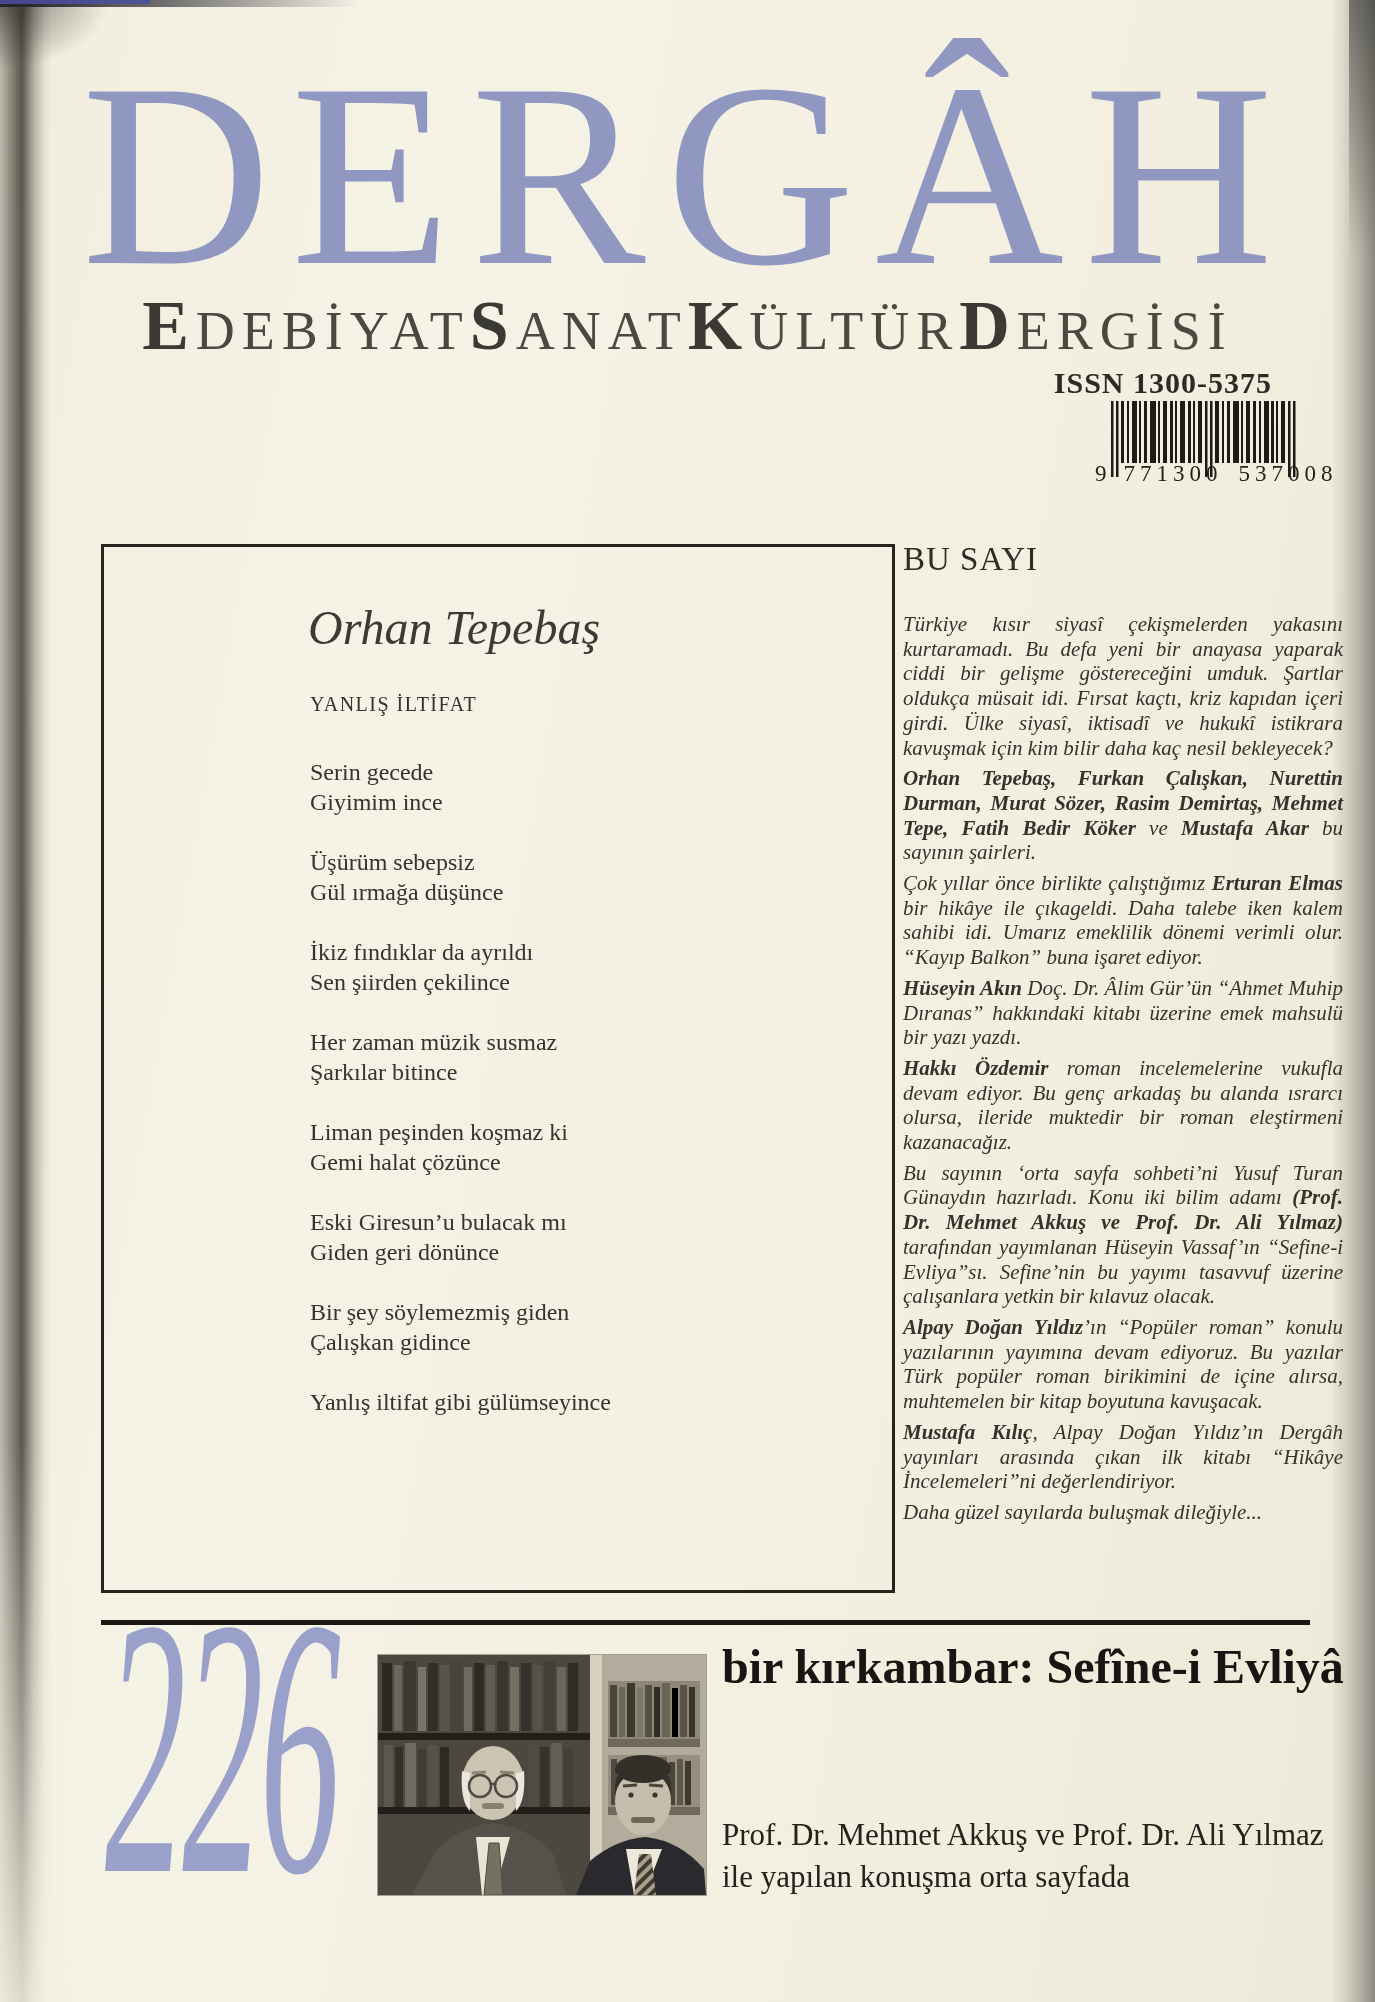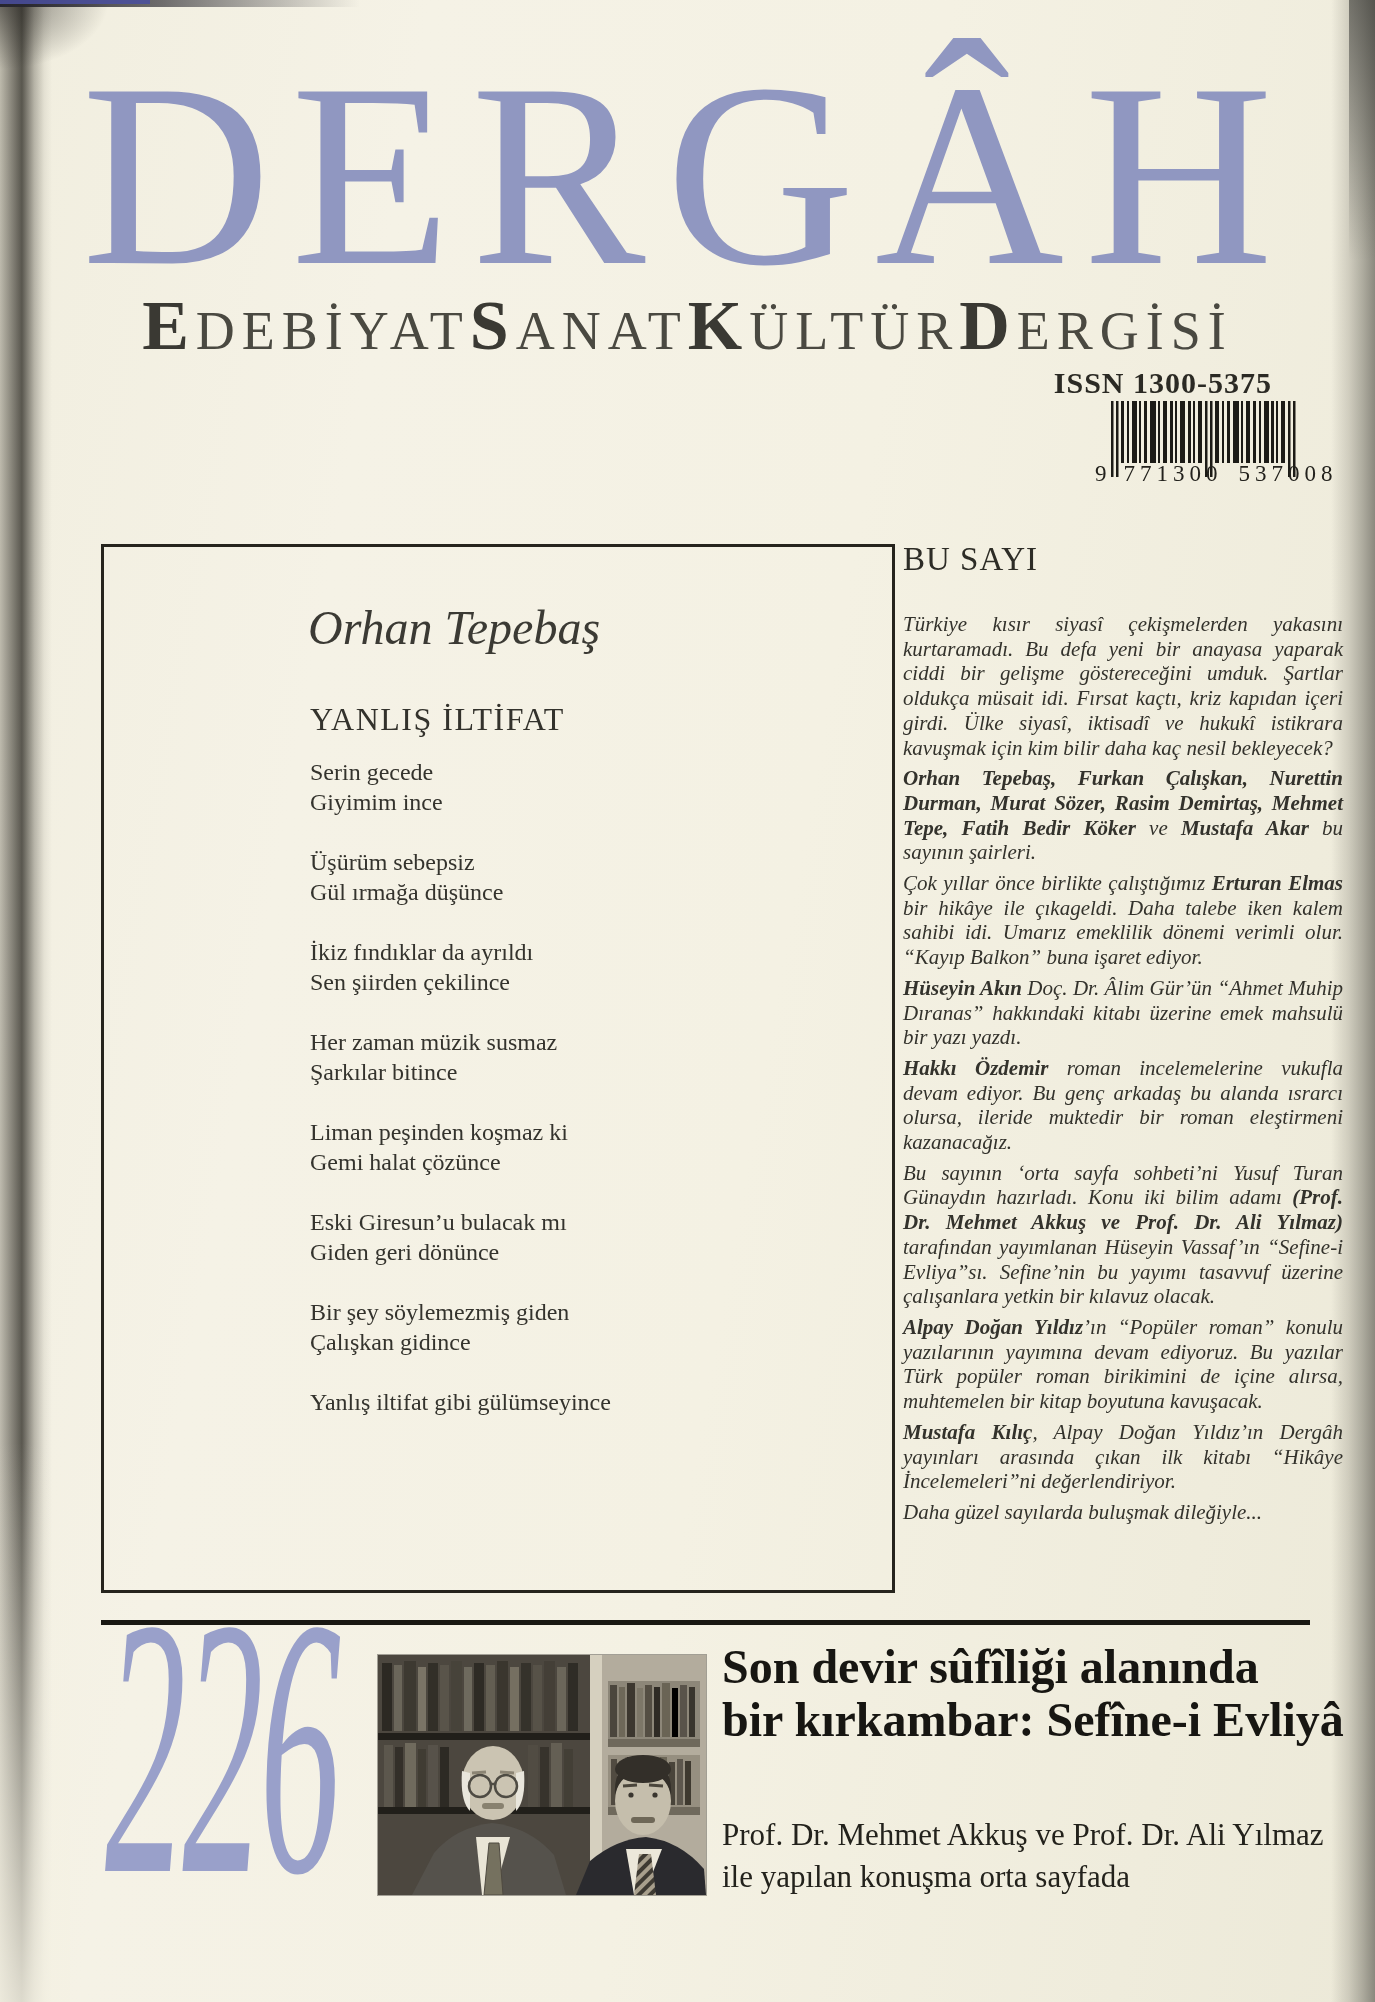--- a/index.html
+++ b/index.html
@@ -36,21 +36,21 @@
   .barcode svg{position:absolute;left:16px;top:0;}
   .bc-digits{position:absolute;left:0;top:60px;width:218px;display:flex;
     font-size:23px;color:#23221d;letter-spacing:5px;}
   .bc-g0{margin-right:12px;}
   .bc-g1{margin-right:16px;}
 
   
   .poem-box{position:absolute;left:101px;top:544px;width:794px;height:1049px;
     border:3px solid #26241d;box-sizing:border-box;}
   .poem-author{position:absolute;left:204px;top:53px;font-style:italic;font-size:48px;color:#3b3a34;}
-  .poem-title{position:absolute;left:206px;top:146px;font-size:32px;letter-spacing:1.5px;color:#33322c;margin-top:8px;}
+  .poem-title{position:absolute;left:206px;top:146px;font-size:20px;letter-spacing:1.5px;color:#33322c;}
   .poem-body{position:absolute;left:206px;top:210px;color:#34332d;}
   .poem-line{font-size:24px;line-height:30px;white-space:nowrap;}
   .stanza{margin-bottom:30px;}
 
   
   .bs-col{position:absolute;left:903px;top:540px;width:440px;}
   .bs-heading{margin:0 0 34px 0;font-size:33px;font-weight:400;line-height:38px;
     letter-spacing:1px;color:#2d2c26;}
   .bs-para{margin:0 0 6px 0;font-style:italic;font-size:21px;line-height:24.7px;
     text-align:justify;color:#33322c;}
@@ -283,21 +283,20 @@
         <ellipse cx="265" cy="114" rx="28" ry="14" fill="#332f29"></ellipse>
         <rect x="253" y="162" width="24" height="6" rx="3" fill="#6e6757"></rect>
         <circle cx="253" cy="140" r="2.6" fill="#3a362f"></circle>
         <circle cx="277" cy="140" r="2.6" fill="#3a362f"></circle>
         <line x1="245" y1="131" x2="259" y2="130" stroke="#4a453b" stroke-width="3"></line>
         <line x1="271" y1="130" x2="285" y2="131" stroke="#4a453b" stroke-width="3"></line>
       </svg>
     </div>
 
     <div class="headline">
-      <div>Son devir sûfîliği alanında</div>
       <div>bir kırkambar: Sefîne-i Evliyâ</div>
     </div>
     <div class="caption">
       <div>Prof. Dr. Mehmet Akkuş ve Prof. Dr. Ali Yılmaz</div>
       <div>ile yapılan konuşma orta sayfada</div>
     </div>
   </footer>
 
 </div>
 

